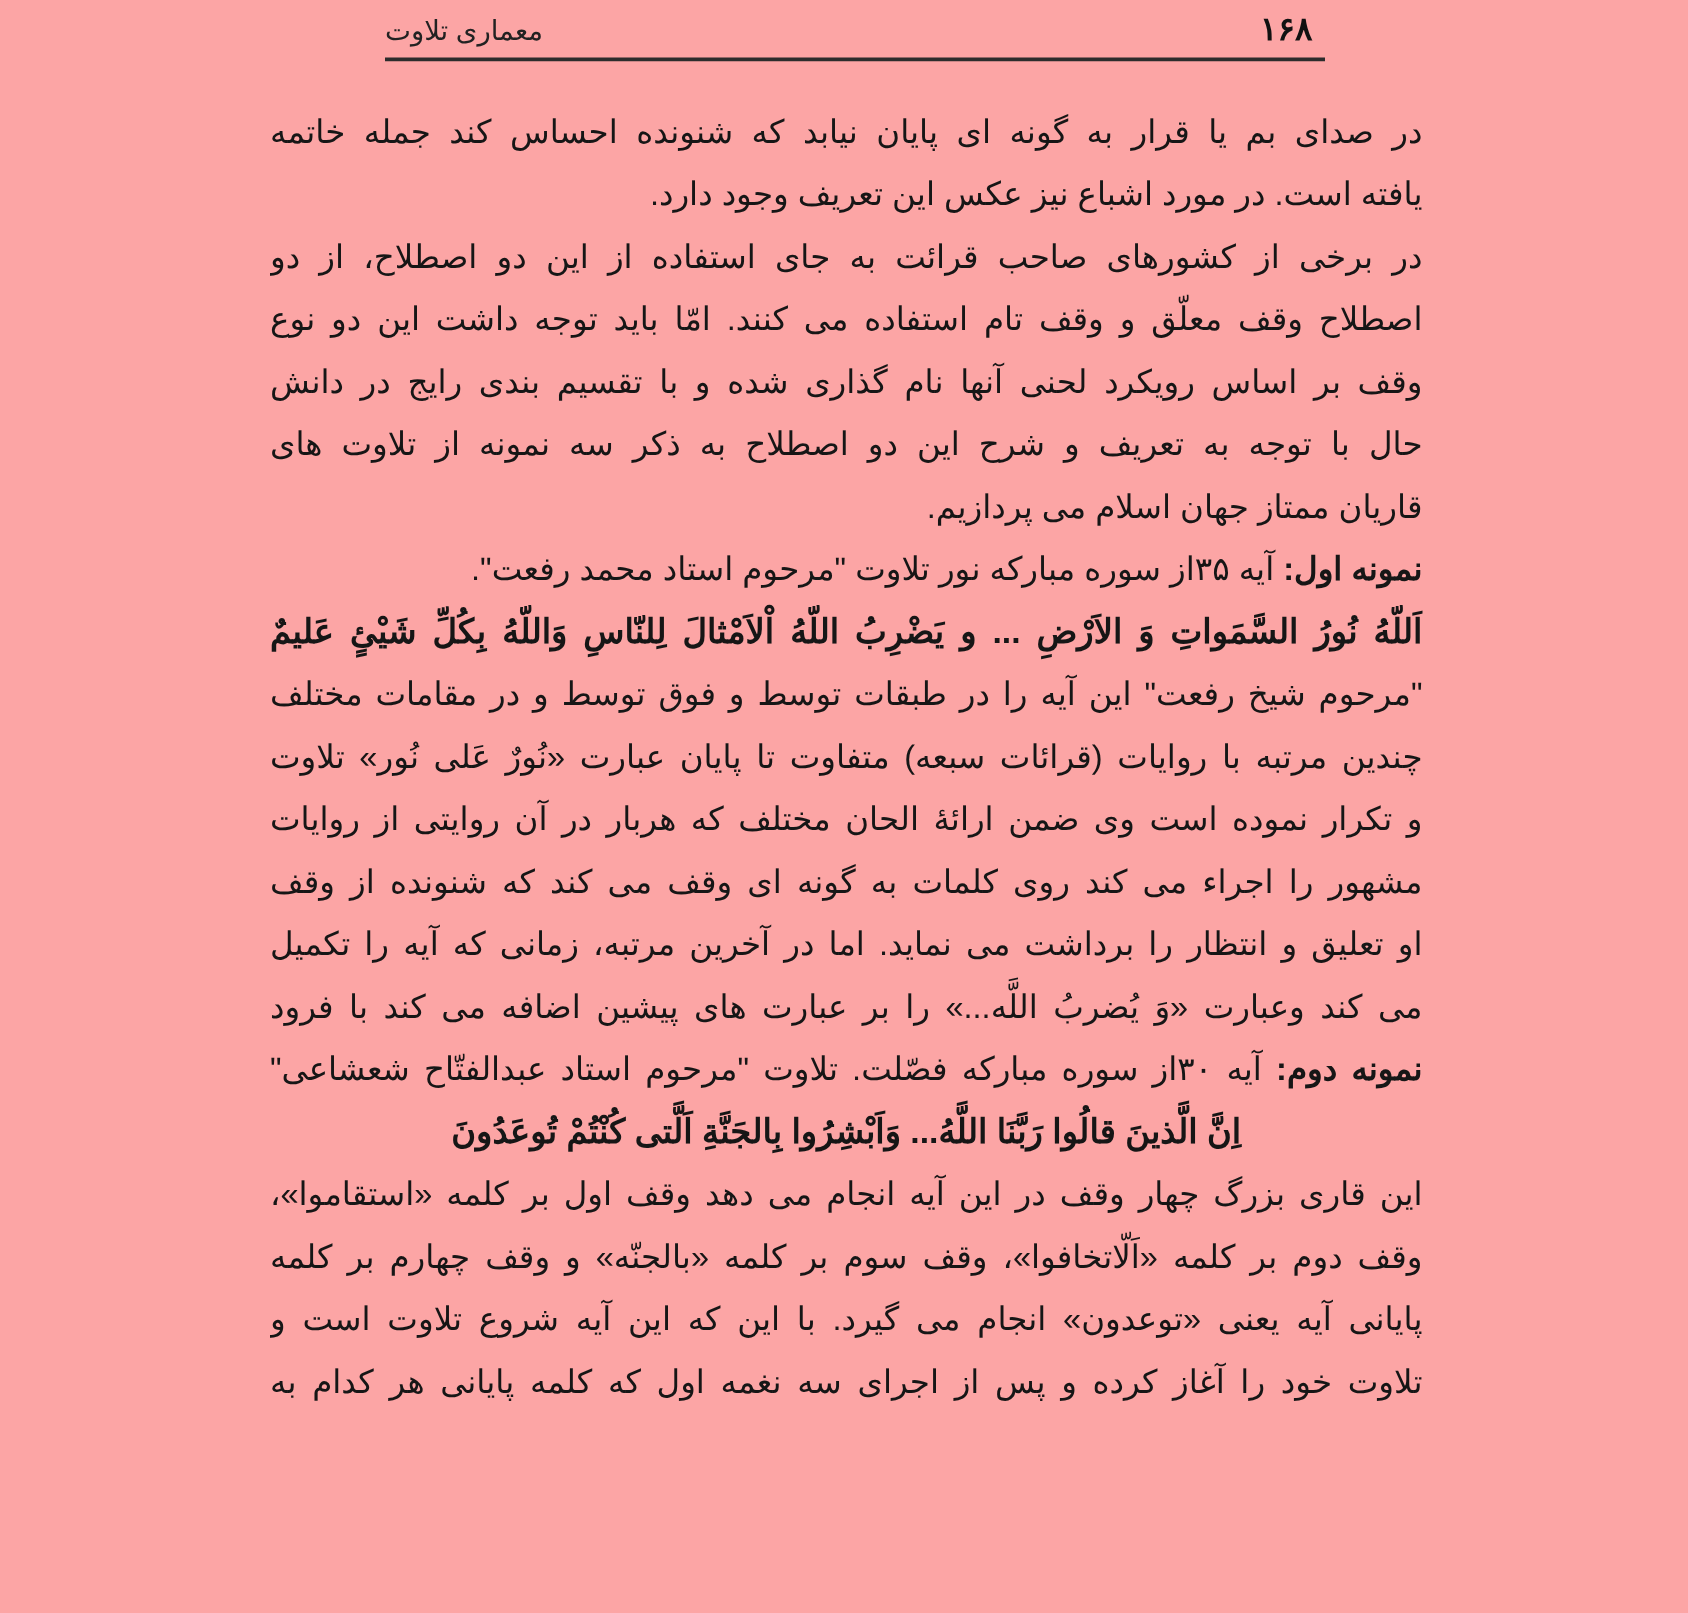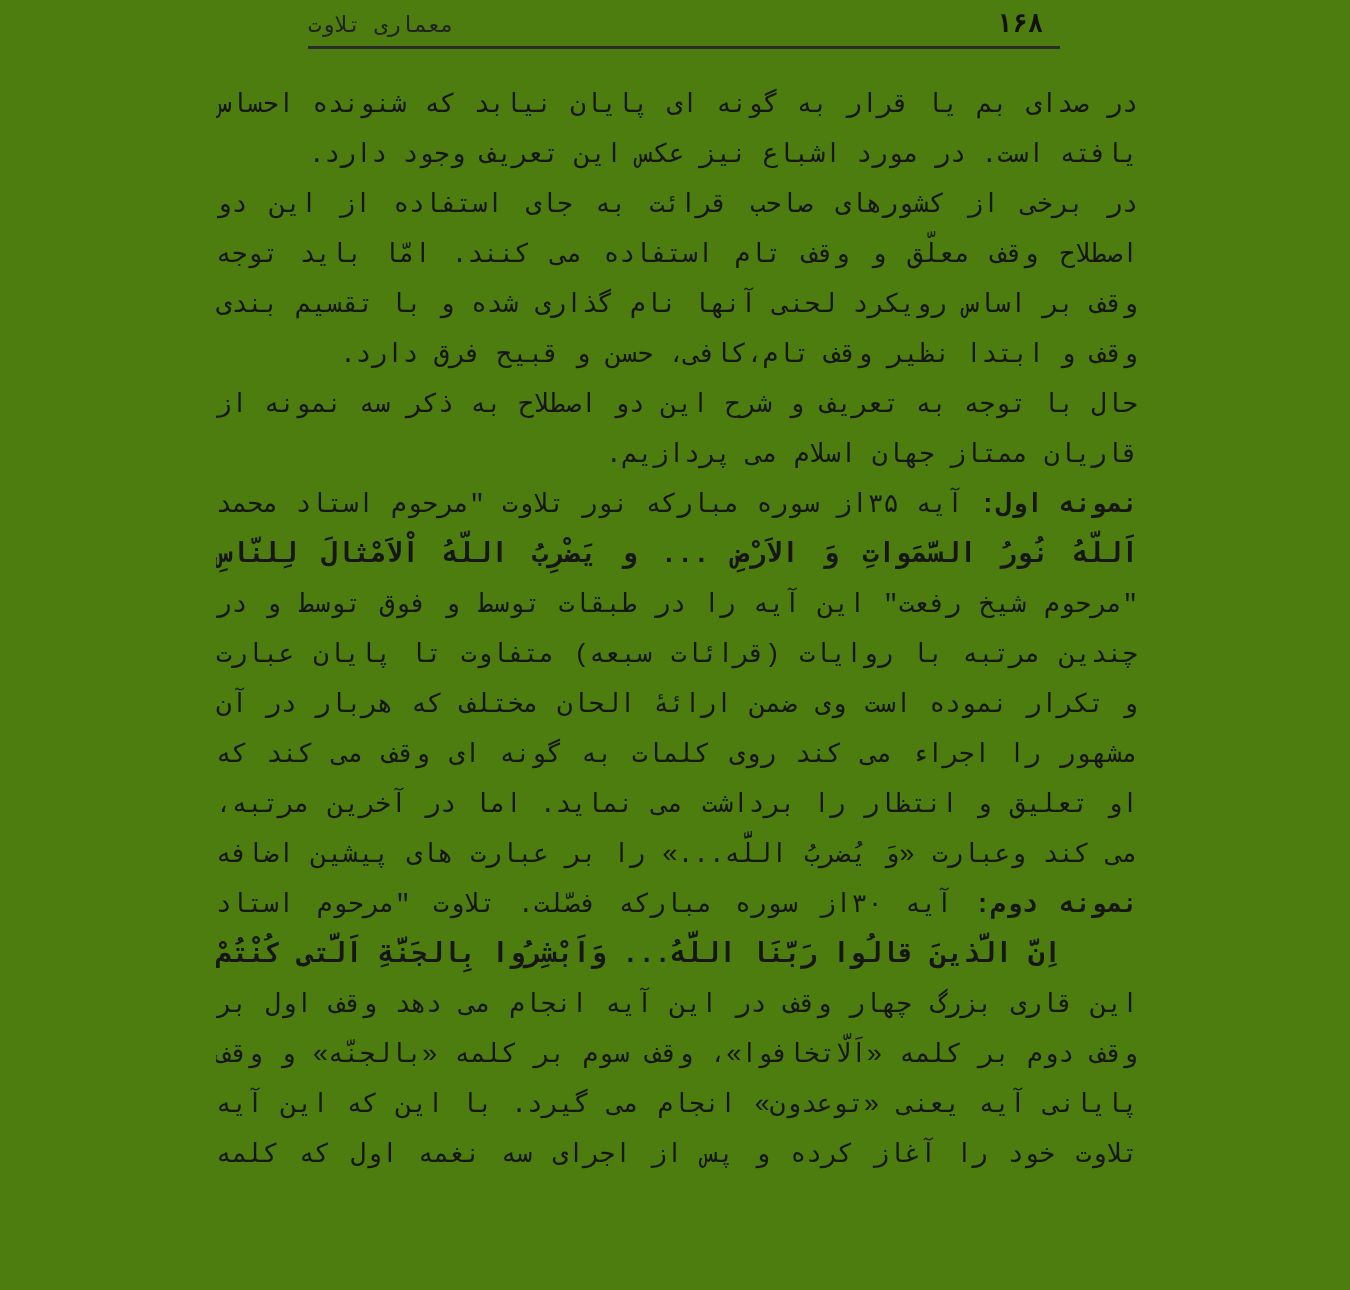--- a/index.html
+++ b/index.html
@@ -4,40 +4,40 @@
 <style>
   html, body {
     margin: 0;
     padding: 0;
     background: #ffffff;
   }
   .page {
     position: relative;
     width: 1350px;
     height: 1290px;
-    background: #4d7c0f;
-    font-family: Liberation Mono, monospace;
+    background: #fca5a5;
+    font-family: Liberation Sans, sans-serif;
     color: #1b1b1b;
     overflow: hidden;
   }
   .header-title {
     position: absolute;
     top: 12px;
     left: 308px;
     direction: rtl;
     font-size: 22px;
     color: #222222;
     white-space: nowrap;
   }
   .page-number {
     position: absolute;
     top: 8px;
     left: 990px;
     width: 60px;
-    text-align: center;
+    text-align: right;
     font-size: 26px;
     font-weight: bold;
     color: #111111;
   }
   .header-rule {
     position: absolute;
     top: 46px;
     left: 308px;
     width: 752px;
     height: 3px;
@@ -83,21 +83,20 @@
   <div class="header-title">معماری تلاوت</div>
   <div class="page-number">۱۶۸</div>
   <div class="header-rule"></div>
 
   <div class="body-text">
     <div class="line">در صدای بم یا قرار به گونه ای پایان نیابد که شنونده احساس کند جمله خاتمه</div>
     <div class="line last">یافته است. در مورد اشباع نیز عکس این تعریف وجود دارد.</div>
     <div class="line">در برخی از کشورهای صاحب قرائت به جای استفاده از این دو اصطلاح، از دو</div>
     <div class="line">اصطلاح وقف معلّق و وقف تام استفاده می کنند. امّا باید توجه داشت این دو نوع</div>
     <div class="line">وقف بر اساس رویکرد لحنی آنها نام گذاری شده و با تقسیم بندی رایج در دانش</div>
-    <div class="line last">وقف و ابتدا نظیر وقف تام،کافی، حسن و قبیح فرق دارد.</div>
     <div class="line">حال با توجه به تعریف و شرح این دو اصطلاح به ذکر سه نمونه از تلاوت های</div>
     <div class="line last">قاریان ممتاز جهان اسلام می پردازیم.</div>
 
     <div class="line last"><b class="lead">نمونه اول:</b><span> آیه ۳۵از سوره مبارکه نور تلاوت "مرحوم استاد محمد رفعت".</span></div>
 
     <div class="line verse">اَللّهُ نُورُ السَّمَواتِ وَ الاَرْضِ ... و یَضْرِبُ اللّهُ اْلاَمْثالَ لِلنّاسِ وَاللّهُ بِکُلِّ شَیْئٍ عَلیمٌ</div>
 
     <div class="line">"مرحوم شیخ رفعت" این آیه را در طبقات توسط و فوق توسط و در مقامات مختلف</div>
     <div class="line">چندین مرتبه با روایات (قرائات سبعه) متفاوت تا پایان عبارت «نُورٌ عَلی نُور» تلاوت</div>
     <div class="line">و تکرار نموده است وی ضمن ارائهٔ الحان مختلف که هربار در آن روایتی از روایات</div>

